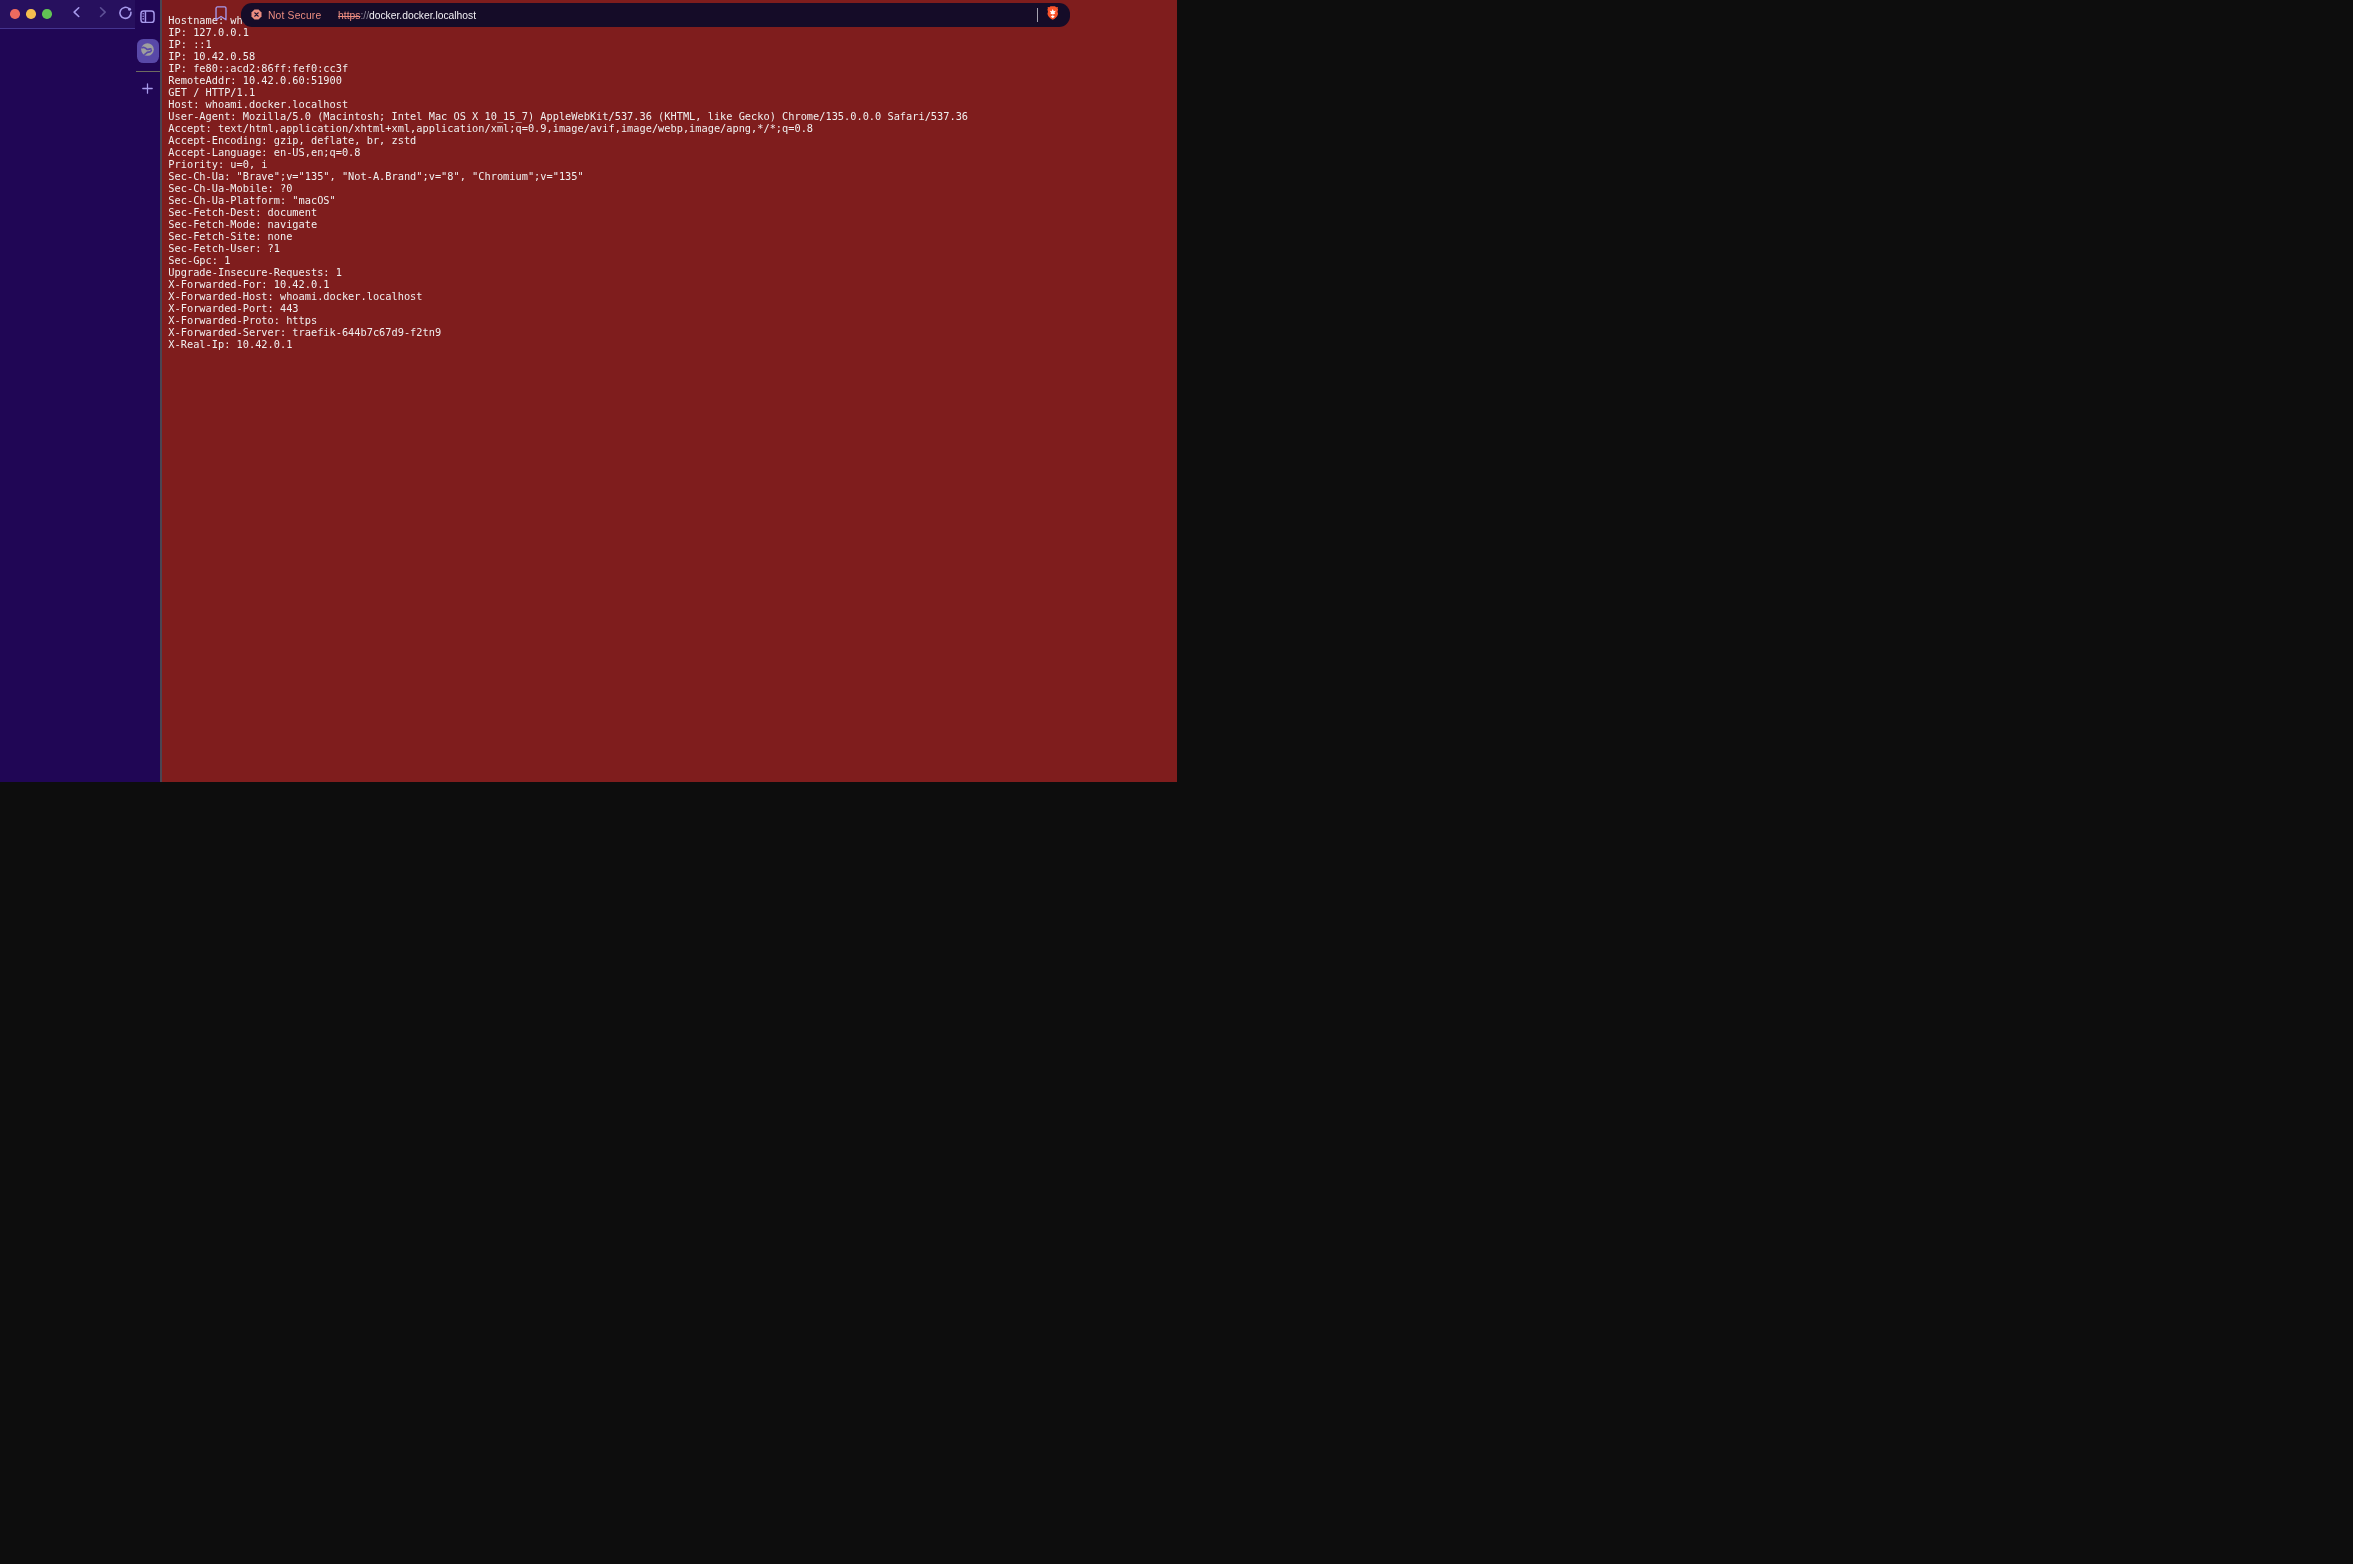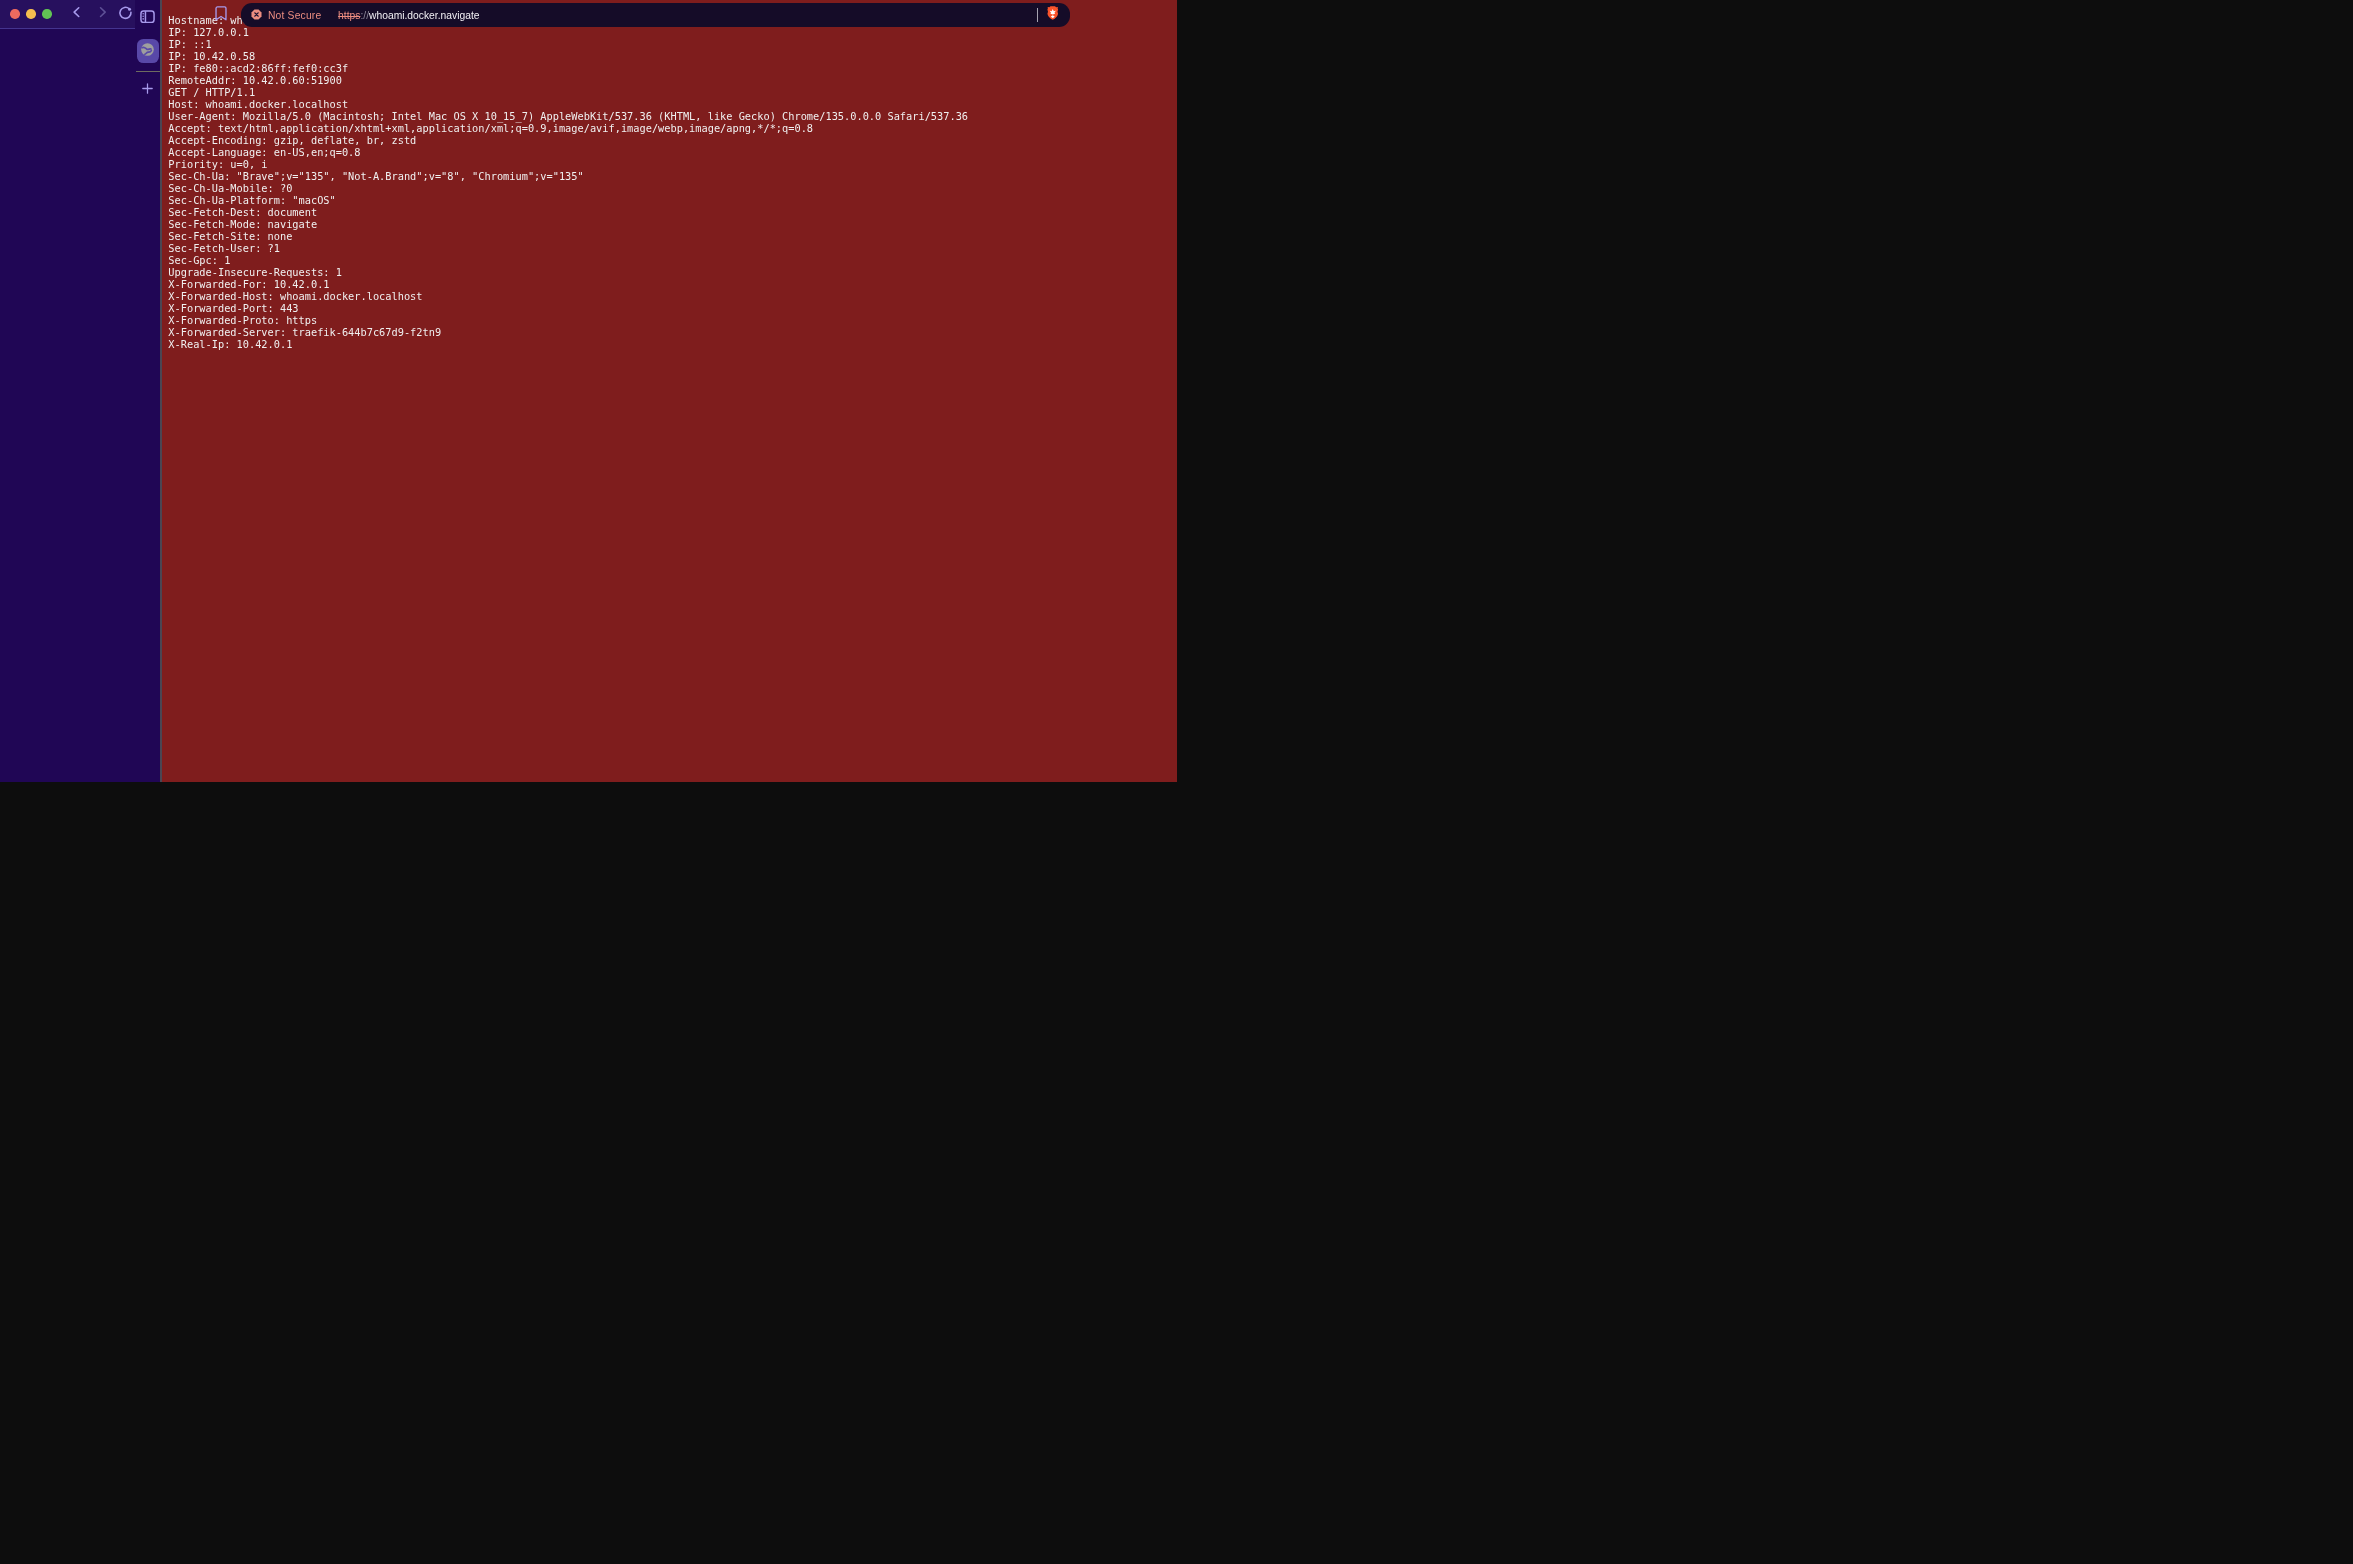--- a/index.html
+++ b/index.html
@@ -121,21 +121,21 @@
     <div class="urlbar">
       <div class="security-chip">
         <span>
           <svg width="11" height="11" viewBox="0 0 14 14">
             <polygon points="4.4,0.6 9.6,0.6 13.4,4.4 13.4,9.6 9.6,13.4 4.4,13.4 0.6,9.6 0.6,4.4" fill="#ec8d80"></polygon>
             <path d="M4.9 4.9 L9.1 9.1 M9.1 4.9 L4.9 9.1" stroke="#1b1130" stroke-width="1.7" stroke-linecap="round"></path>
           </svg>
         </span>
         <span class="not-secure-label">Not Secure</span>
       </div>
-      <span class="url-text"><span class="url-scheme">https</span><span class="url-sep">://</span><span class="url-host">whoami.docker.navigate</span></span>
+      <span class="url-text"><span class="url-scheme">https</span><span class="url-sep">://</span><span class="url-host">docker.docker.localhost</span></span>
 
       <div class="urlbar-right">
         <div class="vdivider"></div>
         <button class="shields-btn">
           <span>
             <svg width="13.5" height="15" viewBox="0 0 24 27">
               <path d="M21.6 6.4 l-1-2.6 .7-1.7 c.1-.25-.12-.5-.38-.44 L18 2.4 16.1.4 H7.9 L6 2.4 3.08 1.66 c-.26-.06-.48.19-.38.44 l.7 1.7-1 2.6 1.05 4 -1 3.6 c.66 3.5 3.1 6.6 5.6 8.5 1.5 1.15 3 2.1 3.95 2.1 s2.45-.95 3.95-2.1 c2.5-1.9 4.94-5 5.6-8.5 l-1-3.6 1.05-4 Z" fill="#fb542b"></path>
               <path d="M12 5.2 l-1.9 4.3 -2.9-1 c-.42-.14-.66.25-.43.56 l2.1 3 -1.05 1.8 L12 15.2 l4.18-1.34 -1.05-1.8 2.1-3 c.23-.31 0-.7-.43-.56 l-2.9 1 L12 5.2 Z" fill="#ffffff"></path>
               <path d="M12 16.6 l-3.3 2.3 c-.2.14-.2.36 0 .5 l3.05 2.36 c.15.12.35.12.5 0 L15.3 19.4 c.2-.14.2-.36 0-.5 L12 16.6 Z" fill="#ffffff"></path>
             </svg>

